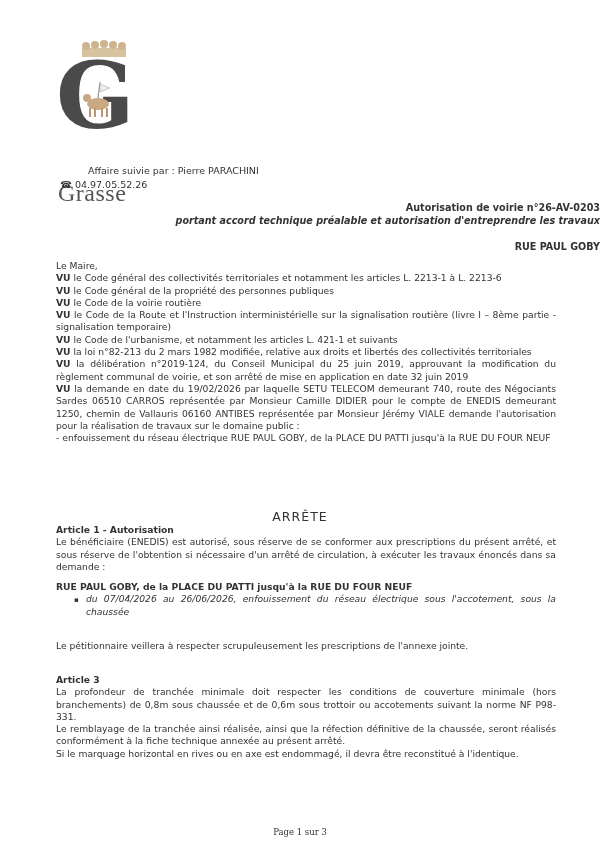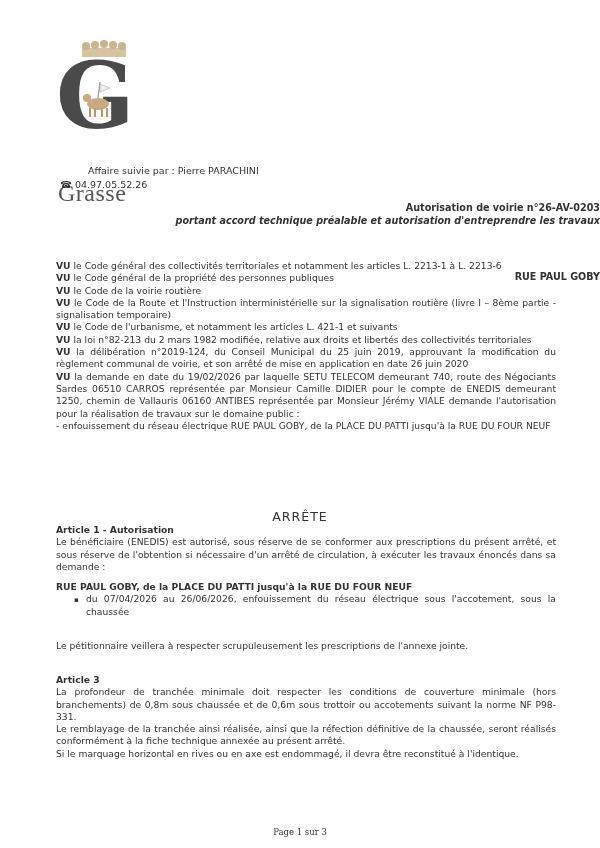--- a/index.html
+++ b/index.html
@@ -11,29 +11,29 @@
           font-size:92px; line-height:92px; color:#4a4a4a; font-weight:bold; }
   .lamb { position:absolute; left:24px; top:40px; width:36px; height:40px; }
   .town { position:absolute; left:58px; top:132px; font-family:Liberation Serif, serif;
           font-size:24px; color:#555; letter-spacing:0.5px;margin-top:48px; }
   .affaire { position:absolute; left:58px; top:165px; font-size:9.5px; color:#333;margin-left:30px; }
   .phone { position:absolute; left:60px; top:179px; font-size:9.5px; color:#333; }
   .title1, .title2, .street { position:absolute; left:0; width:600px; text-align:right;
           font-size:9.6px; font-weight:bold; color:#333; }
   .title1 { top:202px; }
   .title2 { top:215px;font-style:italic; }
-  .street { top:241px;margin-top:30px; }
+  .street { top:241px; }
   .body { position:absolute; left:56px; width:500px; font-size:9.2px; line-height:12.3px; color:#333; }
   .line { white-space:nowrap; }
   .just { text-align:justify; text-align-last:left; white-space:normal; }
   .vu { font-weight:bold; }
   .arrete { position:absolute; left:0; width:600px; top:497px; text-align:center;
             font-size:12.5px; letter-spacing:1px; color:#333;margin-top:12px; }
   .art-h { font-weight:bold; }
-  .bullet { padding-left:30px; position:relative; }
+  .bullet { padding-left:30px; position:relative;font-style:italic; }
   .bullet::before { content:"▪"; position:absolute; left:18px; font-size:7px; top:1px; }
   .footer { position:absolute; left:0; width:600px; top:827px; text-align:center;
             font-family:"DejaVu Serif", serif; font-size:8.5px; color:#333; }
 </style>
 </head>
 <body>
 
 <div class="logo">
   <svg class="crown" viewBox="0 0 48 18">
     <rect x="2" y="8" width="44" height="9" fill="#d8c3a0"></rect>
@@ -60,27 +60,28 @@
 <div class="phone">
   <span>☎</span>
   <span>04.97.05.52.26</span>
 </div>
 
 <div class="title1">Autorisation de voirie n°26-AV-0203</div>
 <div class="title2">portant accord technique préalable et autorisation d'entreprendre les travaux</div>
 <div class="street">RUE PAUL GOBY</div>
 
 <div class="body" style="top:260px;">
+  <div class="line">Le Maire,</div>
   <div class="line"><span class="vu">VU</span> <span>le Code général des collectivités territoriales et notamment les articles L. 2213-1 à L. 2213-6</span></div>
   <div class="line"><span class="vu">VU</span> <span>le Code général de la propriété des personnes publiques</span></div>
   <div class="line"><span class="vu">VU</span> <span>le Code de la voirie routière</span></div>
   <div class="just"><span class="vu">VU</span> <span>le Code de la Route et l'Instruction interministérielle sur la signalisation routière (livre I – 8ème partie - signalisation temporaire)</span></div>
   <div class="line"><span class="vu">VU</span> <span>le Code de l'urbanisme, et notamment les articles L. 421-1 et suivants</span></div>
   <div class="line"><span class="vu">VU</span> <span>la loi n°82-213 du 2 mars 1982 modifiée, relative aux droits et libertés des collectivités territoriales</span></div>
-  <div class="just"><span class="vu">VU</span> <span>la délibération n°2019-124, du Conseil Municipal du 25 juin 2019, approuvant la modification du règlement communal de voirie, et son arrêté de mise en application en date 26 juin 2020</span></div>
+  <div class="just"><span class="vu">VU</span> <span>la délibération n°2019-124, du Conseil Municipal du 25 juin 2019, approuvant la modification du règlement communal de voirie, et son arrêté de mise en application en date 32 juin 2019</span></div>
   <div class="just"><span class="vu">VU</span> <span>la demande en date du 19/02/2026 par laquelle SETU TELECOM demeurant 740, route des Négociants Sardes 06510 CARROS représentée par Monsieur Camille DIDIER pour le compte de ENEDIS demeurant 1250, chemin de Vallauris 06160 ANTIBES représentée par Monsieur Jérémy VIALE demande l'autorisation pour la réalisation de travaux sur le domaine public :</span></div>
   <div class="just">- enfouissement du réseau électrique RUE PAUL GOBY, de la PLACE DU PATTI jusqu'à la RUE DU FOUR NEUF</div>
 </div>
 
 <div class="arrete">ARRÊTE</div>
 
 <div class="body" style="top:524px;">
   <div class="art-h">Article 1 - Autorisation</div>
   <div class="just">Le bénéficiaire (ENEDIS) est autorisé, sous réserve de se conformer aux prescriptions du présent arrêté, et sous réserve de l'obtention si nécessaire d'un arrêté de circulation, à exécuter les travaux énoncés dans sa demande :</div>
   <div style="height:8px"></div>

